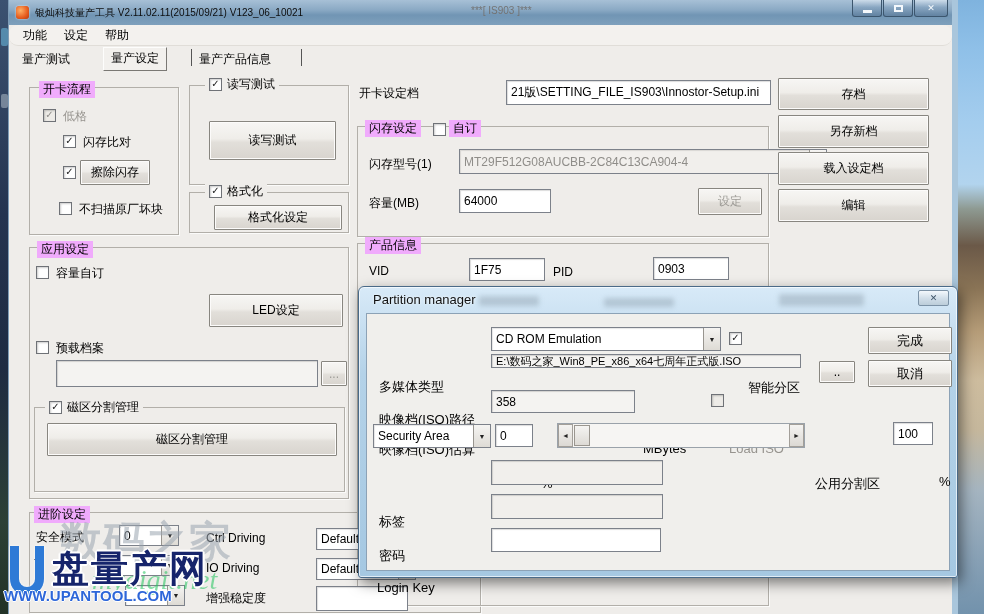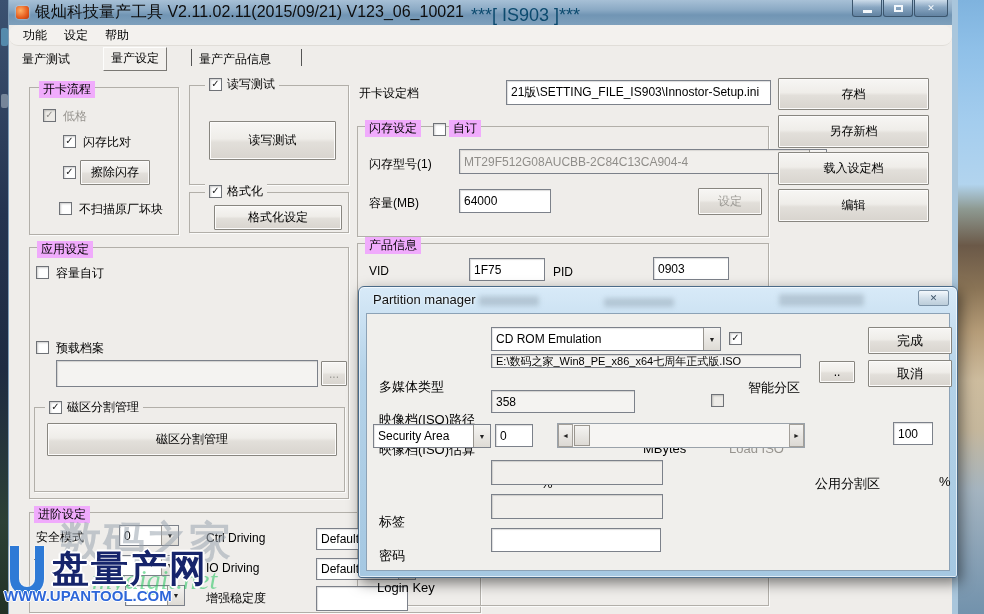--- a/index.html
+++ b/index.html
@@ -15,22 +15,22 @@
 .blob.b2 { left:1px; top:94px; width:7px; height:14px; background:rgba(205,215,225,.45); }
 
 .win { position:absolute; left:8px; top:0; width:950px; height:614px; background:#efedea;
   border-left:1px solid #7e9cb6; border-right:6px solid #a9c6dc; z-index:3; }
 .titlebar { position:absolute; left:0; top:0; right:0; height:25px;
   background:linear-gradient(180deg,#a7c0d6,#8aa9c4 40%,#7195b4 60%,#7ea0bc);
   display:flex; align-items:center; padding:0 7px; gap:6px; }
 .appicon { width:13px; height:13px; border-radius:3px; flex:none;
   background:radial-gradient(circle at 35% 35%,#ffb066,#e65c1e 60%,#b53a10);
   box-shadow:0 0 2px rgba(255,255,255,.8); }
-.wtitle { font-size:16px; color:#0d0d0d; white-space:nowrap; }
-.wbadge { position:absolute; left:462px; top:5px; font-size:18px; color:#0c4a6e; white-space:nowrap; }
+.wtitle { font-size:10px; color:#0d0d0d; white-space:nowrap; }
+.wbadge { position:absolute; left:462px; top:5px; font-size:10px; color:#737373; white-space:nowrap; }
 .caps { position:absolute; right:4px; top:0; display:flex; }
 .cap { width:30px; height:17px; border:1px solid #3c566e; border-top:none; margin-left:1px;
   background:linear-gradient(180deg,rgba(235,243,250,.55),rgba(125,155,185,.45) 45%,rgba(90,120,150,.6));
   display:flex; align-items:center; justify-content:center; border-radius:0 0 3px 3px; }
 .cap.close { width:34px; }
 .g-min { width:9px; height:3px; background:#f4f8fc; margin-top:6px; }
 .g-max { width:9px; height:7px; border:2px solid #f4f8fc; }
 .cap.close span { color:#f6fafd; font-size:9px; font-weight:bold; }
 
 .menubar { position:absolute; top:25px; left:0; right:0; height:21px; background:#f3f1ee;
@@ -172,20 +172,21 @@
           <span class="mark">✓</span>
         </div>
       <span>格式化</span>
     </div>
     <div class="btn" style="left:205px;top:205px;width:128px;height:25px">格式化设定</div>
 
     <div class="group" style="left:20px;top:247px;width:320px;height:252px"></div>
     <span class="glabel" style="left:28px;top:241px">应用设定</span>
     <div class="cb" style="left:27px;top:266px"></div>
     <span class="lbl" style="left:47px;top:265px">容量自订</span>
+    <div class="btn" style="left:200px;top:294px;width:134px;height:33px">LED设定</div>
     <div class="cb" style="left:27px;top:341px"></div>
     <span class="lbl" style="left:47px;top:340px">预载档案</span>
     <div class="field mid" style="left:47px;top:360px;width:262px;height:27px"></div>
     <div class="btn dis" style="left:312px;top:361px;width:26px;height:25px">...</div>
     <div class="group" style="left:25px;top:407px;width:311px;height:85px"></div>
     <div class="gchk" style="left:36px;top:399px">
       <div class="cb">
           <span class="mark">✓</span>
         </div>
       <span>磁区分割管理</span>

